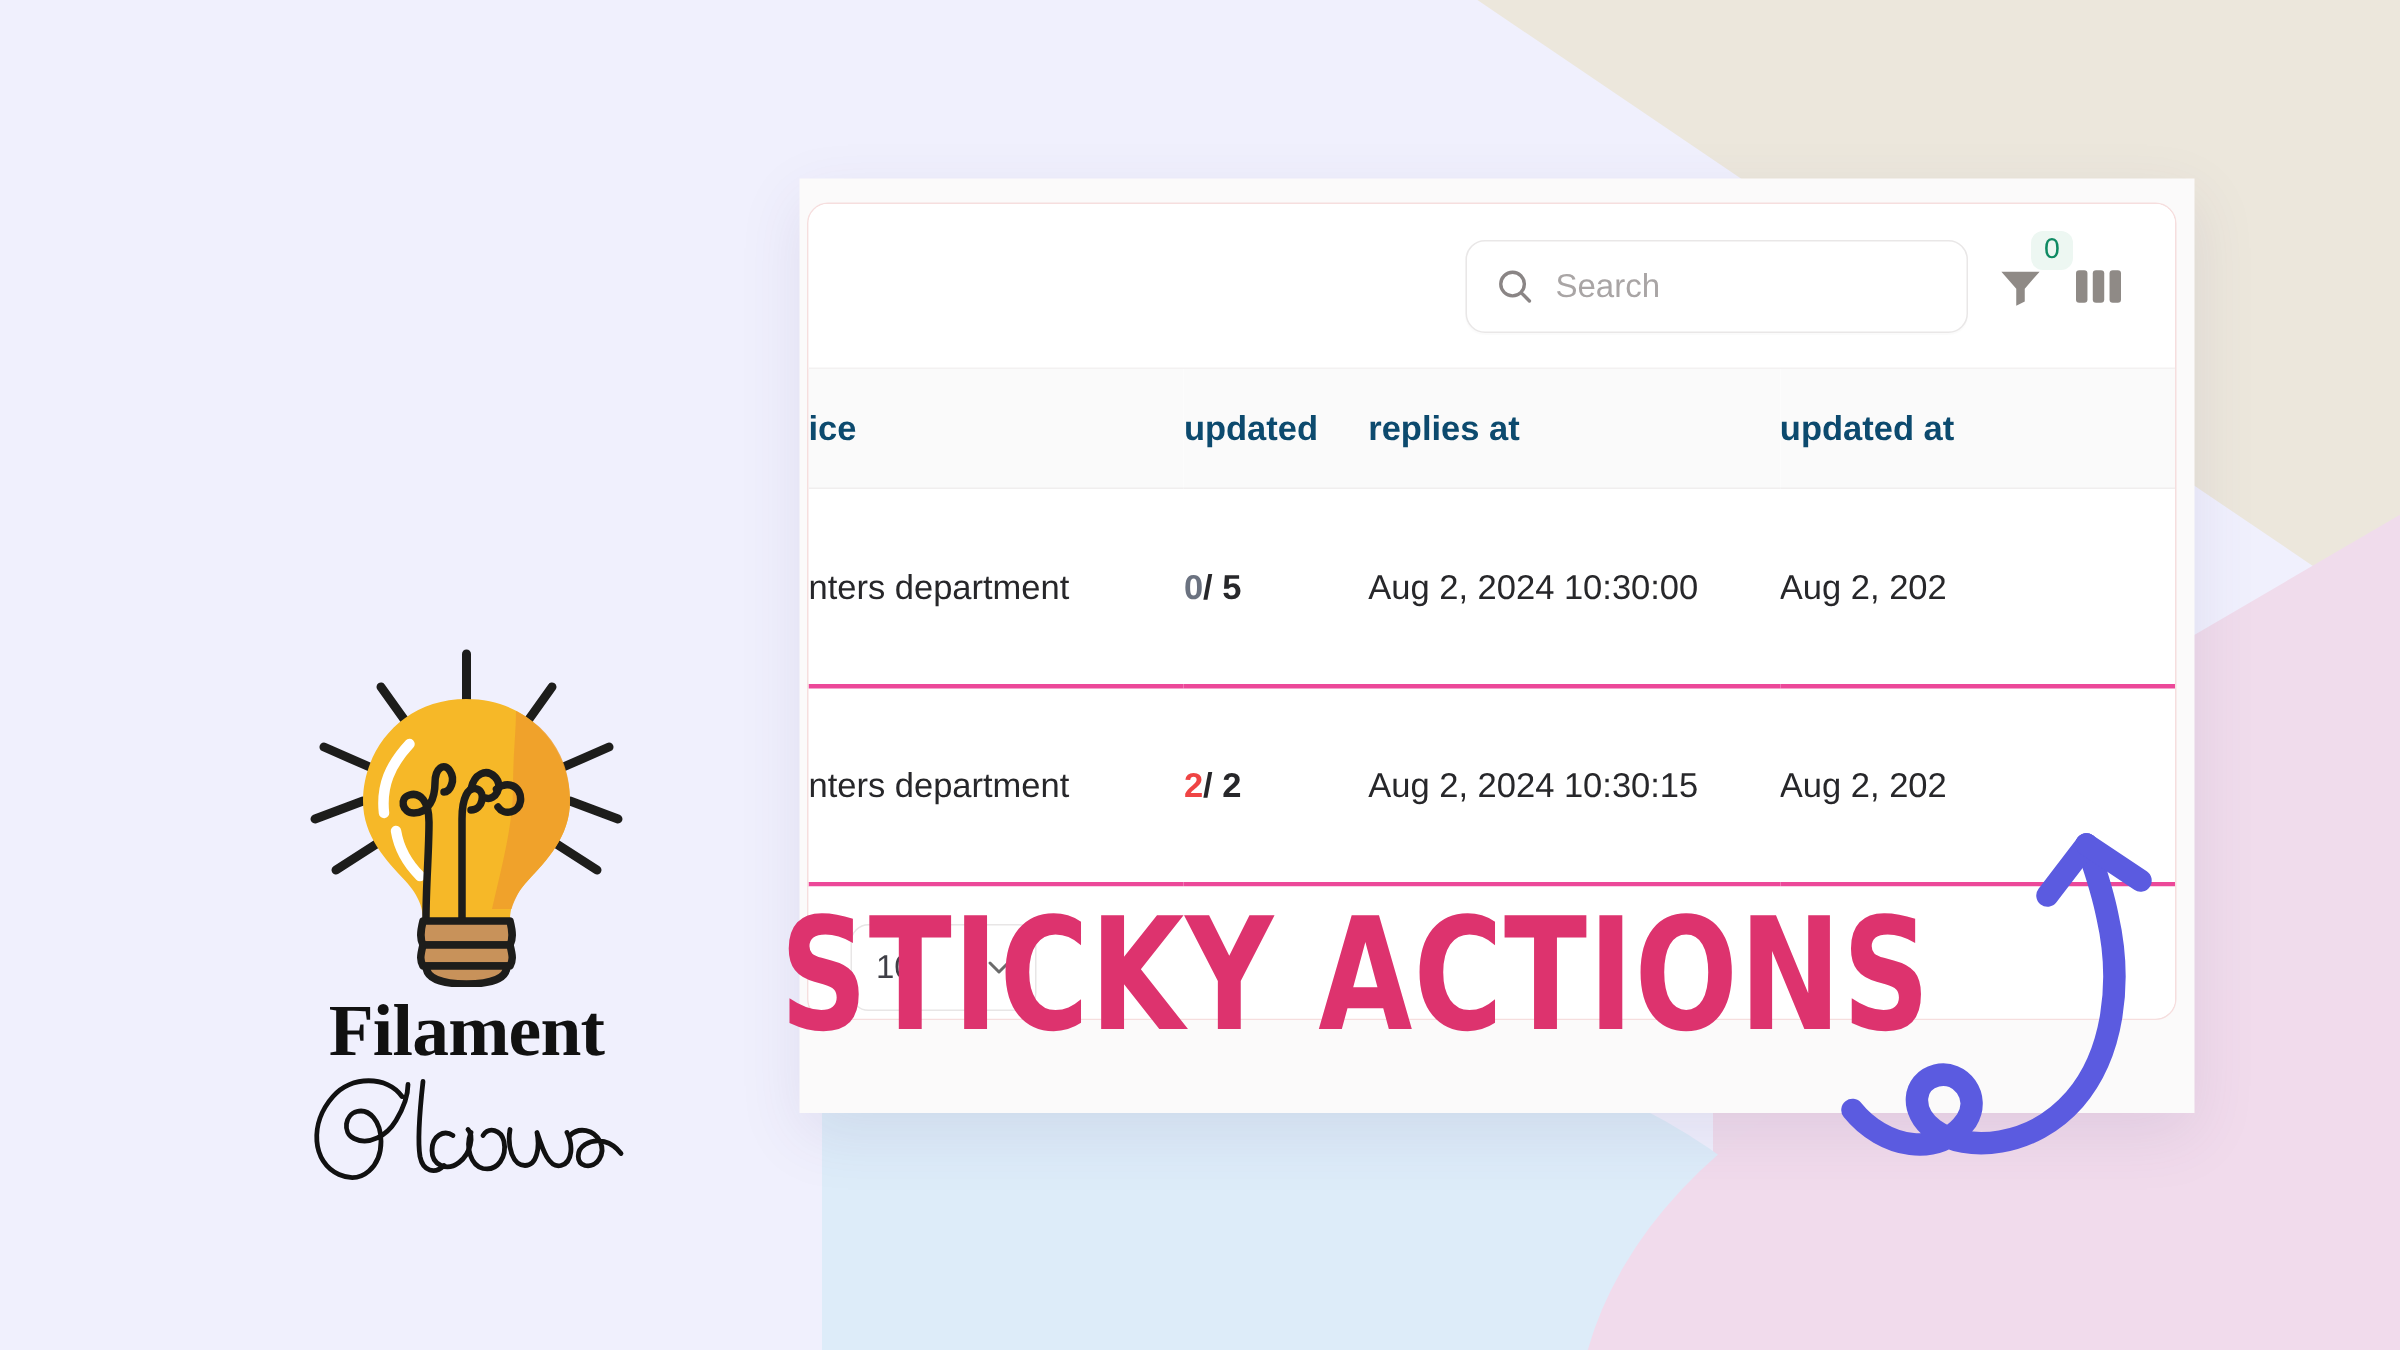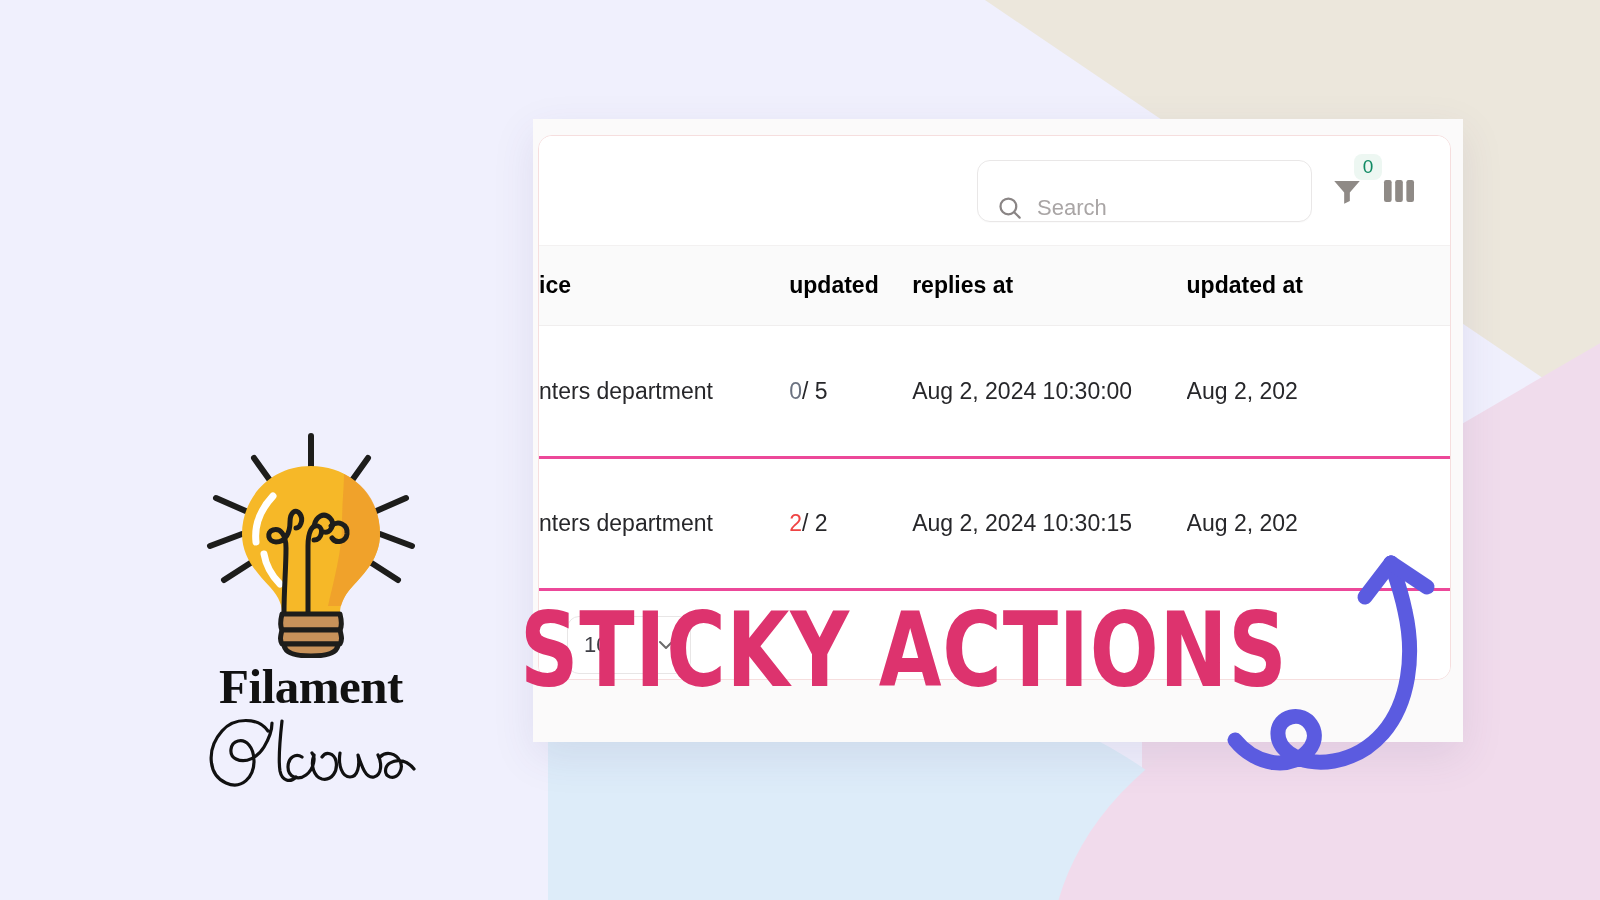--- a/index.html
+++ b/index.html
@@ -130,21 +130,21 @@
     border-bottom: 1px solid #f3f1f1;
     background: #fff;
   }
 
   .search-box {
     width: 335px;
     height: 62px;
     border: 1px solid #e9e7e7;
     border-radius: 13px;
     display: flex;
-    align-items: flex-end;
+    align-items: center;
     gap: 14px;
     padding: 0 18px;
     background: #fff;
     box-shadow: 0 1px 1px rgba(0,0,0,0.02);
   }
 
   .search-icon { flex: 0 0 auto; display: block; }
 
   .search-input {
     border: 0;
@@ -186,40 +186,40 @@
 
   
   .tbl { width: 100%; border-collapse: collapse; table-layout: fixed; }
 
   .tbl thead th {
     background: #fafafa;
     border-bottom: 1px solid #f0eeee;
     text-align: left;
     font-weight: 600;
     font-size: 23px;
-    color: #000000;
+    color: #0c4a6e;
     padding: 26px 0 26px 0;
     height: 79px;
     white-space: nowrap;
     overflow: hidden;
   }
 
   .tbl tbody td {
     border-bottom: 3px solid #ec4899;
     font-size: 23px;
     color: #27272a;
     padding: 0;
     height: 132px;
     white-space: nowrap;
     overflow: hidden;
     vertical-align: middle;
   }
 
   .col-service  { width: 228px; }
-  .col-replies  { width: 112px; }
+  .col-replies  { width: 112px; font-weight: bold; }
   .col-created  { width: 250px; }
   .col-updated  { width: 240px; }
   .col-actions  { width: 0px; }
 
   .cell-service { padding-left: 0; }
 
   .replies-done      { color: #6b7280; }
   .replies-done.warn { color: #ef4444; }
   .replies-sep       { color: #27272a; }
 

